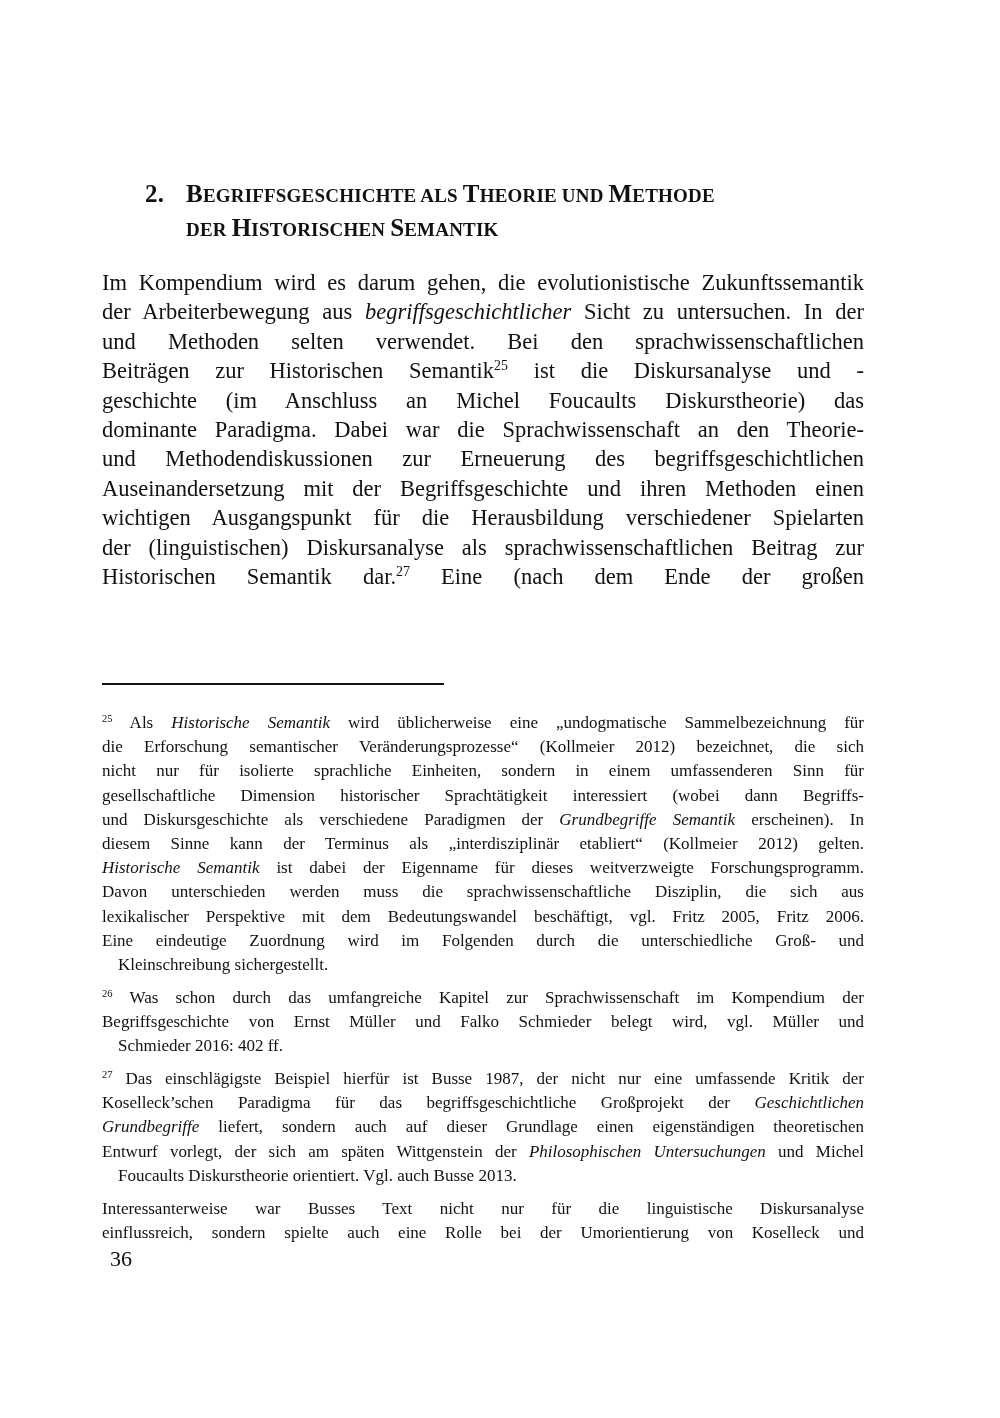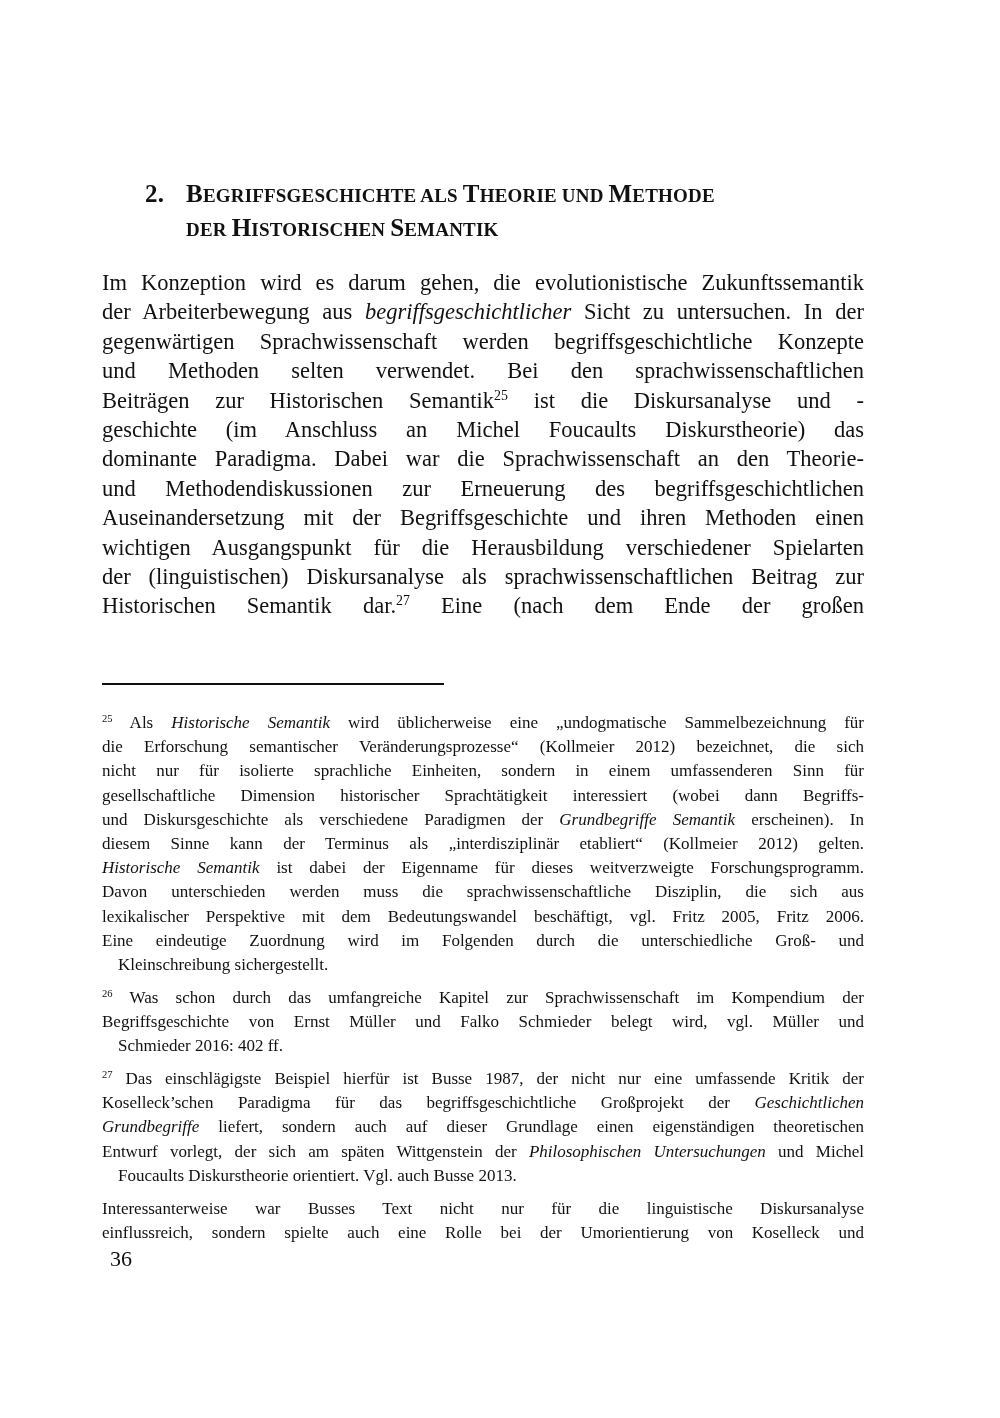--- a/index.html
+++ b/index.html
@@ -35,23 +35,22 @@
       <span class="ln">
         <span>B</span><span class="sc">EGRIFFSGESCHICHTE </span><span class="sc">ALS </span><span>T</span><span class="sc">HEORIE </span><span class="sc">UND </span><span>M</span><span class="sc">ETHODE</span>
       </span>
       <span class="ln">
         <span class="sc">DER </span><span>H</span><span class="sc">ISTORISCHEN </span><span>S</span><span class="sc">EMANTIK</span>
       </span>
     </span>
   </div>
 
   <div class="body">
-    <span class="jl">Im Konzeption wird es darum gehen, die evolutionistische Zukunftssemantik</span>
+    <span class="jl">Im Kompendium wird es darum gehen, die evolutionistische Zukunftssemantik</span>
     <span class="jl"><span>der Arbeiterbewegung aus </span><i>begriffsgeschichtlicher</i><span> Sicht zu untersuchen. In der</span></span>
-    <span class="jl">gegenwärtigen Sprachwissenschaft werden begriffsgeschichtliche Konzepte</span>
     <span class="jl">und Methoden selten verwendet. Bei den sprachwissenschaftlichen</span>
     <span class="jl"><span>Beiträgen zur Historischen Semantik</span><sup>25</sup><span> ist die Diskursanalyse und -</span></span>
     <span class="jl">geschichte (im Anschluss an Michel Foucaults Diskurstheorie) das</span>
     <span class="jl">dominante Paradigma. Dabei war die Sprachwissenschaft an den Theorie-</span>
     <span class="jl">und Methodendiskussionen zur Erneuerung des begriffsgeschichtlichen</span>
     <span class="jl">Auseinandersetzung mit der Begriffsgeschichte und ihren Methoden einen</span>
     <span class="jl">wichtigen Ausgangspunkt für die Herausbildung verschiedener Spielarten</span>
     <span class="jl">der (linguistischen) Diskursanalyse als sprachwissenschaftlichen Beitrag zur</span>
     <span class="jl"><span>Historischen Semantik dar.</span><sup>27</sup><span> Eine (nach dem Ende der großen</span></span>
   </div>

